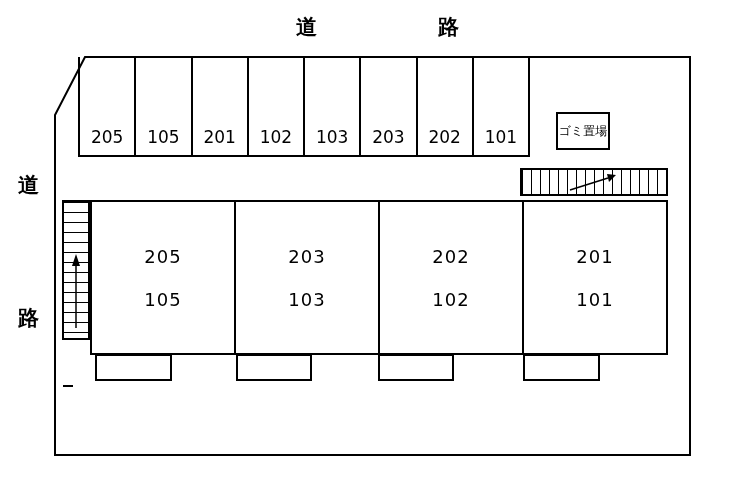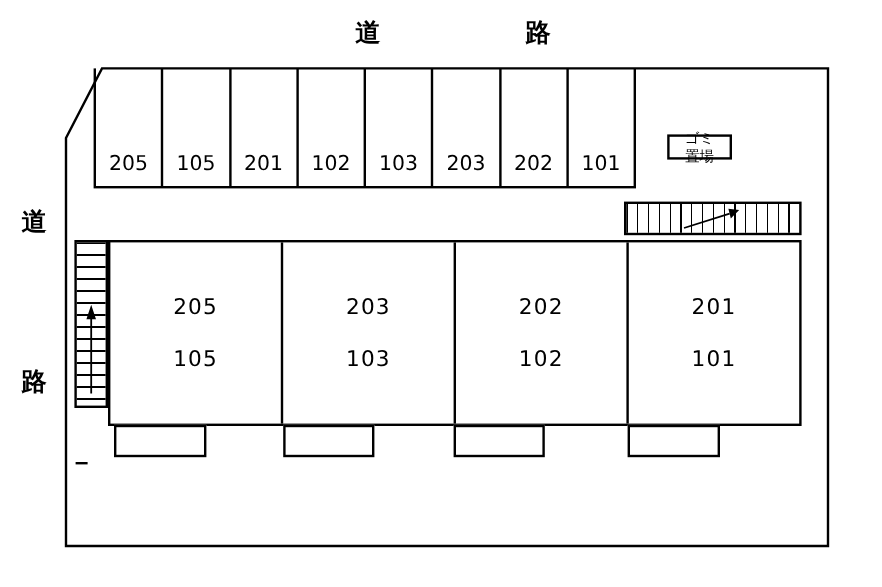--- a/index.html
+++ b/index.html
@@ -49,25 +49,25 @@
       box-sizing: border-box;
     }
     .parking-space:first-child { border-left: 2px solid #000; }
 
     
     .garbage-box {
       position: absolute;
       left: 556px;
       top: 112px;
       width: 54px;
-      height: 21px;
-      border: 2px solid #000;
-      box-sizing: border-box;
-      display: flex;
-      flex-direction: column;
+      height: 38px;
+      border: 2px solid #000;
+      box-sizing: border-box;
+      display: flex;
+      flex-direction: row;
       align-items: center;
       justify-content: center;
       font-size: 12px;
       line-height: 1.25;
     }
 
     
     .stairs {
       position: absolute;
       border: 2px solid #000;

